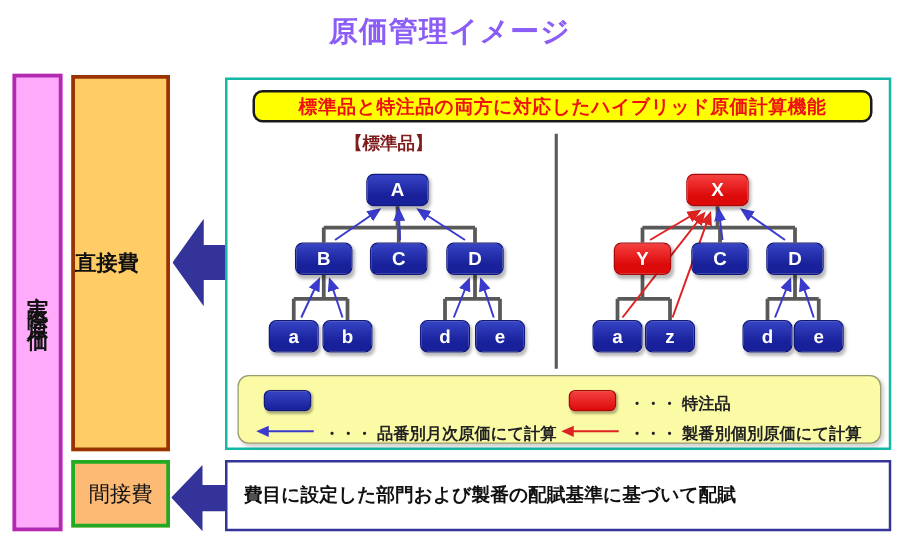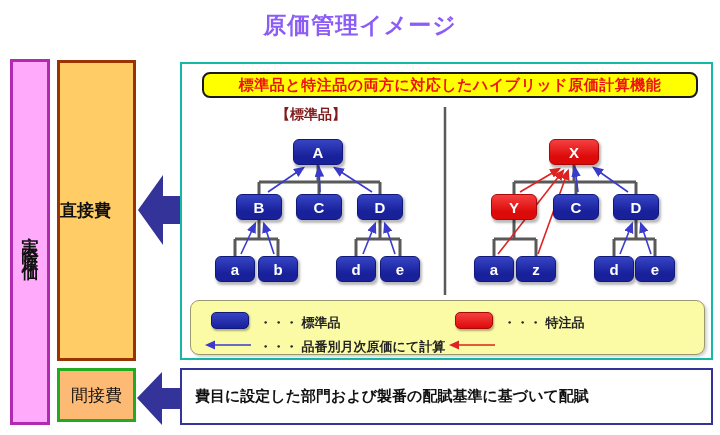--- a/index.html
+++ b/index.html
@@ -147,34 +147,34 @@
     <div class="node red md" style="left:309px;top:130px">Y</div>
     <div class="node blue md" style="left:371px;top:130px">C</div>
     <div class="node blue md" style="left:431px;top:130px">D</div>
     <div class="node blue sm" style="left:292px;top:192px">a</div>
     <div class="node blue sm" style="left:334px;top:192px">z</div>
     <div class="node blue sm" style="left:412px;top:192px">d</div>
     <div class="node blue sm" style="left:453px;top:192px">e</div>
 
     <div class="legend">
       <div class="swatch blue" style="left:20px;top:11px"></div>
-      <span class="ltext" style="left:68px;top:13px">・・・ 標準品</span>
       <div class="swatch red" style="left:264px;top:11px"></div>
       <span class="ltext" style="left:312px;top:13px">・・・ 特注品</span>
 
       <svg style="left:14px;top:38px" width="48" height="12">
         <line x1="46" y1="6" x2="8" y2="6" stroke="#3A3ACD" stroke-width="1.6"></line>
         <polygon points="0,6 10,1.5 10,10.5" fill="#3A3ACD"></polygon>
       </svg>
       <span class="ltext" style="left:68px;top:37px">・・・ 品番別月次原価にて計算</span>
 
       <svg style="left:258px;top:38px" width="48" height="12">
         <line x1="46" y1="6" x2="8" y2="6" stroke="#DD2222" stroke-width="1.6"></line>
         <polygon points="0,6 10,1.5 10,10.5" fill="#DD2222"></polygon>
       </svg>
+      <span class="ltext" style="left:312px;top:37px">・・・ 製番別個別原価にて計算</span>
     </div>
 
   </div>
 
   <div style="position:absolute; left:180px; top:368px; width:533px; height:57px;
               background:#ffffff; border:2px solid #333399; display:flex; align-items:center; padding-left:13px;">
     <span style="font-size:15px; font-weight:bold; color:#111;">費目に設定した部門および製番の配賦基準に基づいて配賦</span>
   </div>
 
 </div>

